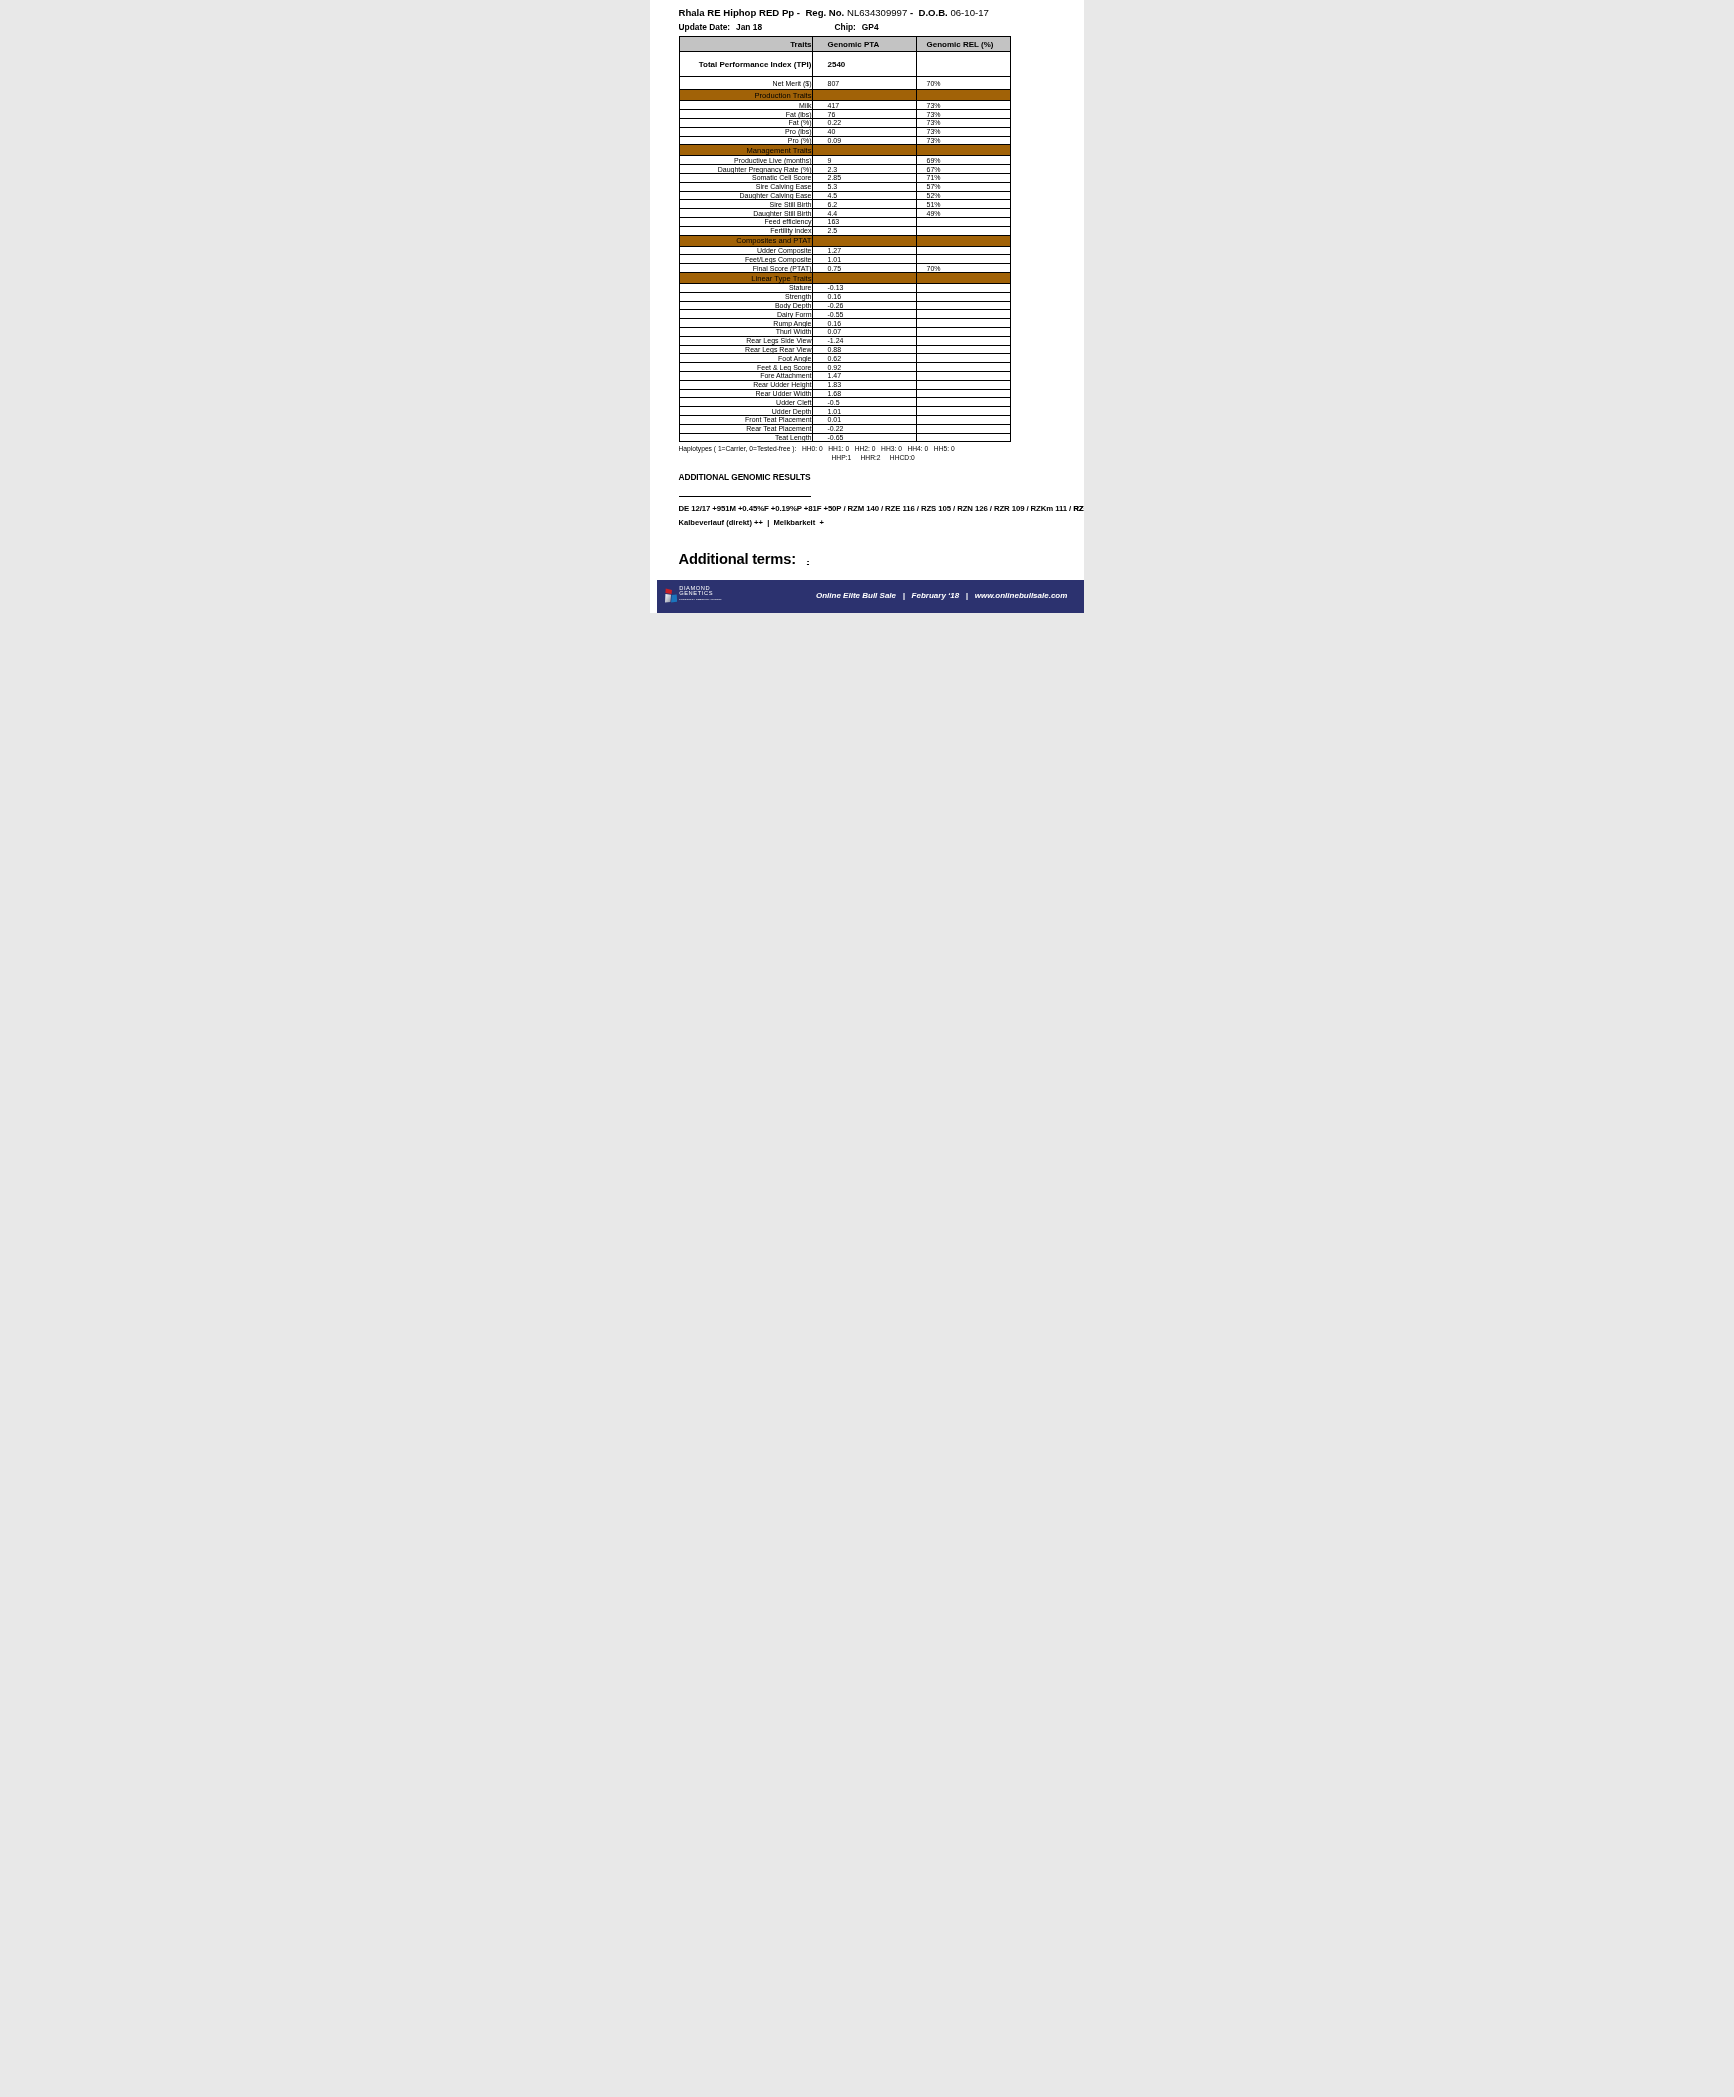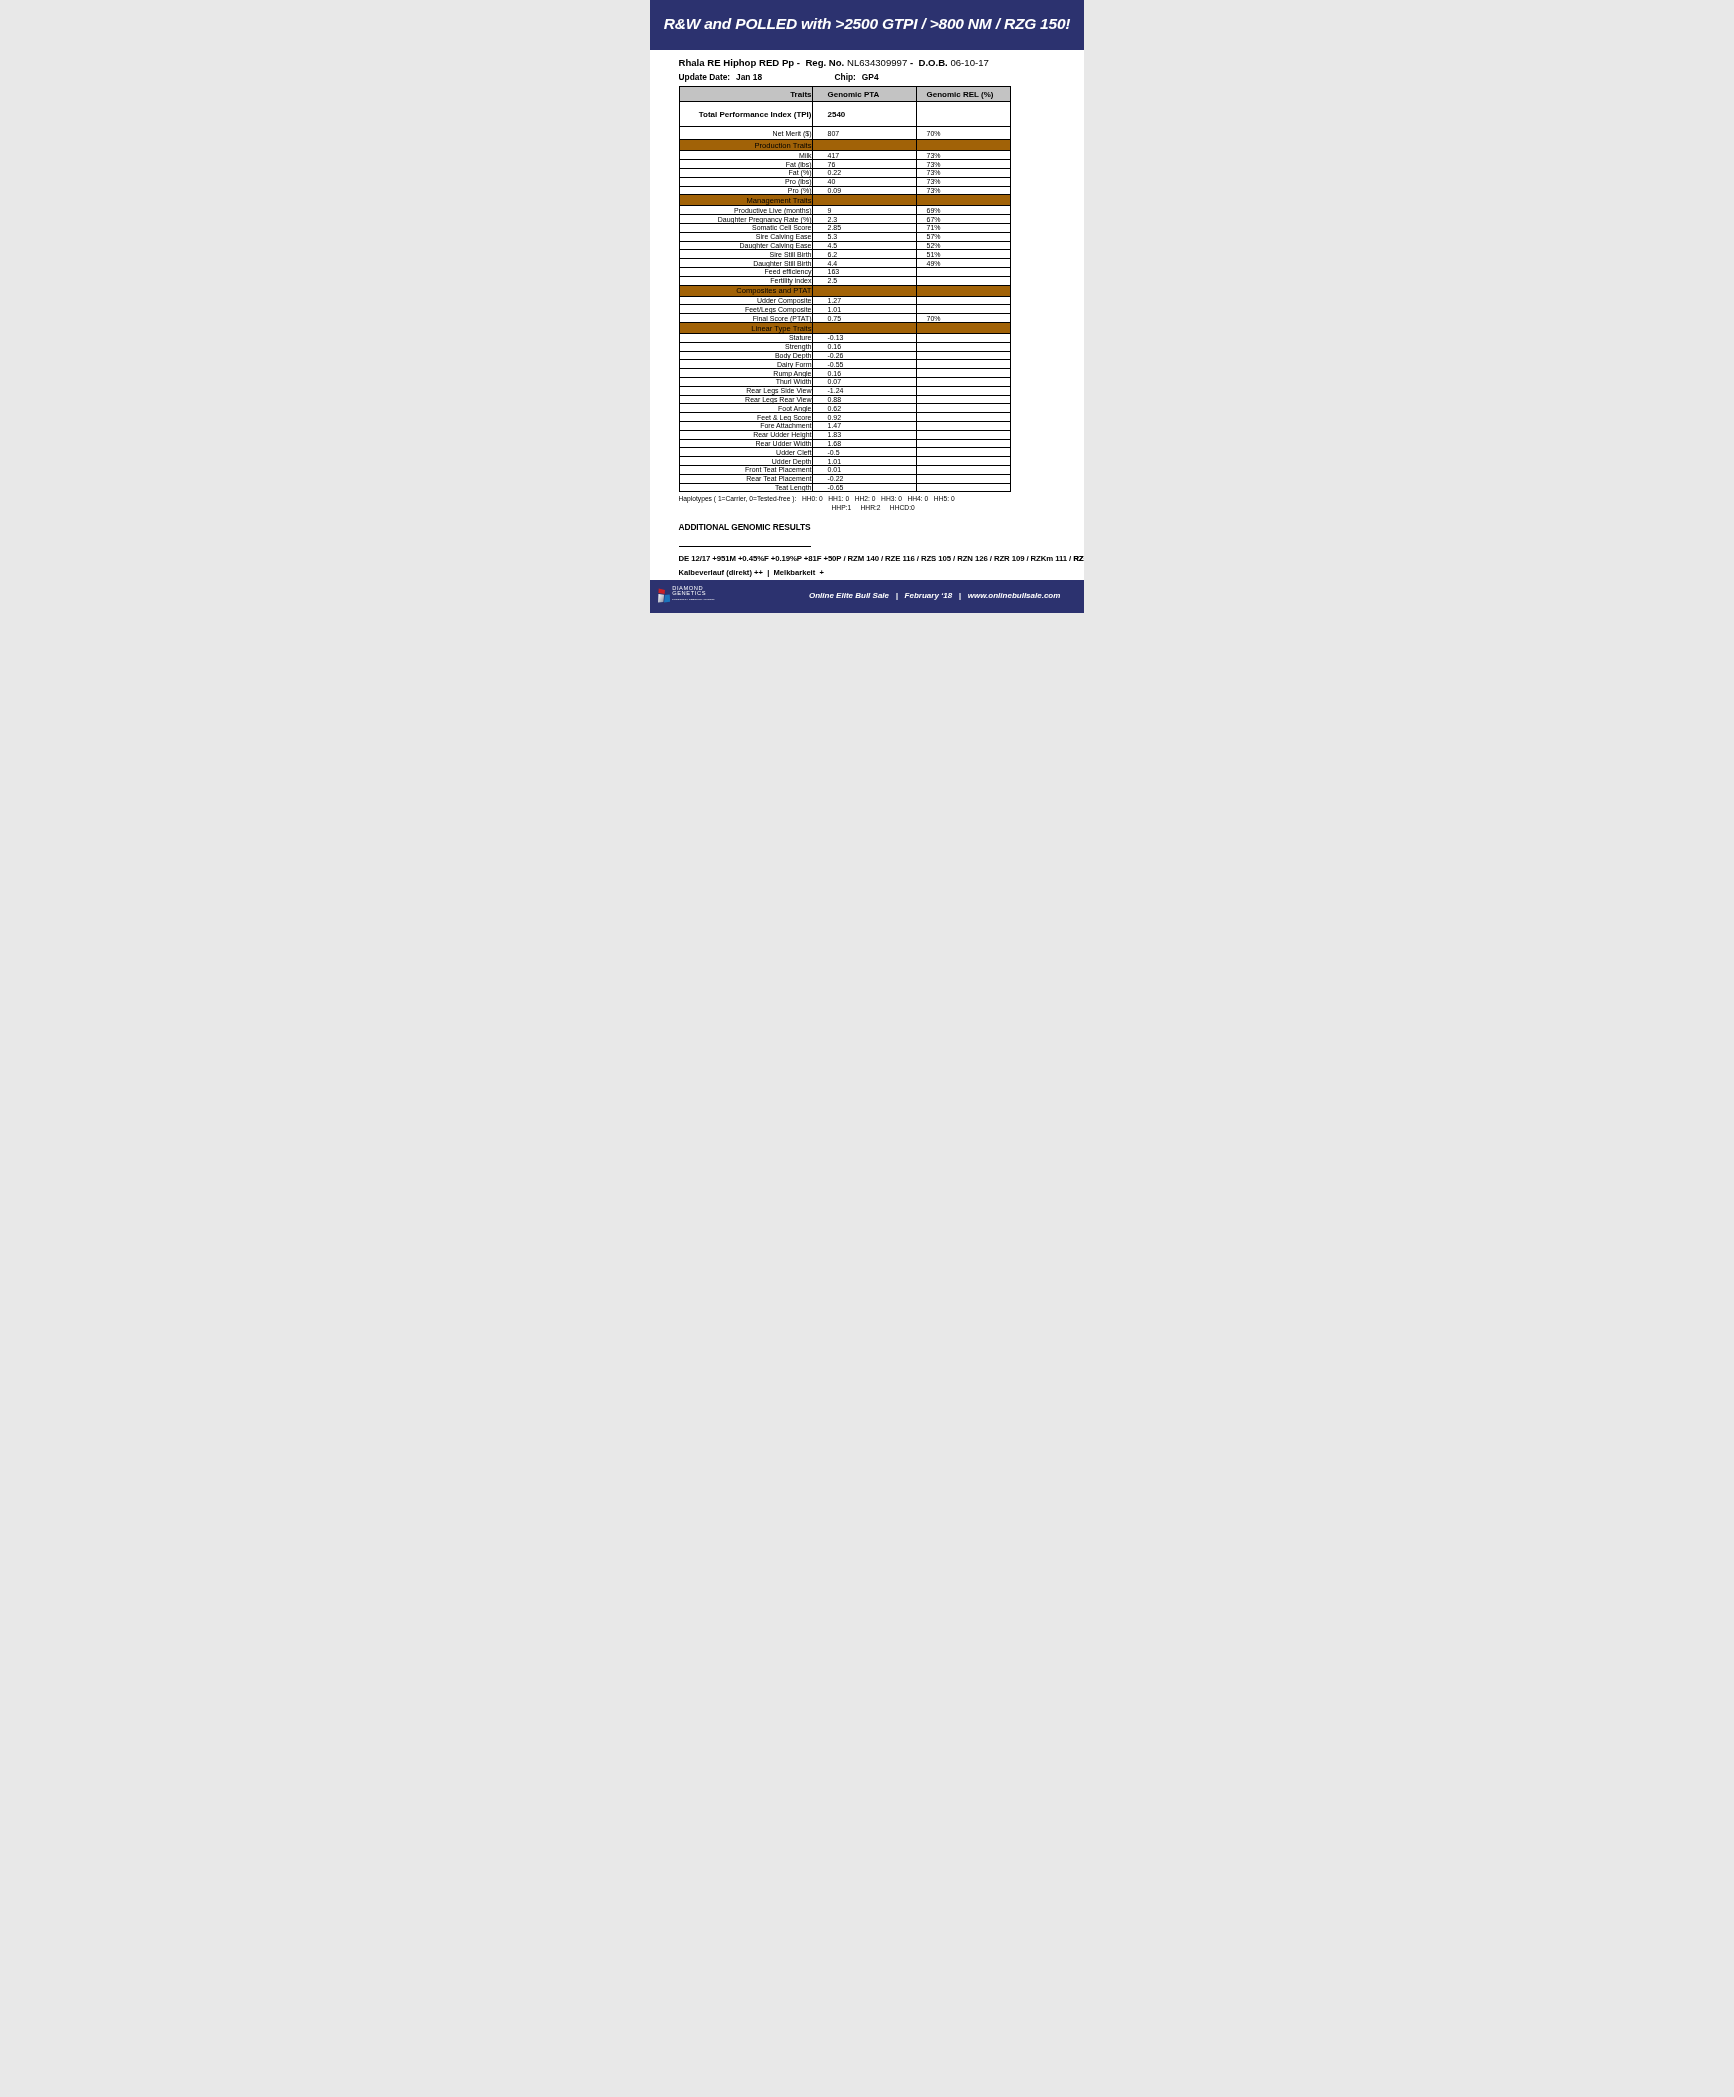--- a/index.html
+++ b/index.html
@@ -79,42 +79,39 @@
   .agr-line2 { margin-top:4.6px; font-size:7.6px; font-weight:bold; white-space:pre; }
   
   .terms-line { margin-top:24px; }
   .terms-heading { font-size:14.7px; font-weight:bold; display:inline-block; letter-spacing:-0.2px; }
   .terms-value {
     display:inline-block; margin-left:9.2px; font-size:6.3px; font-weight:bold;
     text-decoration:underline; position:relative; top:-0.8px;
   }
   
   .footer {
-    position:absolute; left:0; bottom:0; width:100%; height:33px;
+    position:absolute; left:7px; bottom:0; width:100%; height:33px;
     background:#2C326F;
   }
   .footer-text {
     position:absolute; left:159px; top:11px;
     color:#fff; font-size:8px; font-weight:bold; font-style:italic;
     white-space:pre;
   }
   .logo { position:absolute; left:8.4px; top:5.5px; display:flex; align-items:flex-start; }
   .logo svg { width:11.7px; height:17px; }
   .logo-textblock { margin-left:2.1px; color:#fff; }
   .logo-line { font-size:5.7px; letter-spacing:0.6px; line-height:5.5px; font-weight:400; }
   .logo-sub { font-size:2.1px; letter-spacing:0.3px; margin-top:1.3px; font-weight:bold; }
 </style>
 </head>
 <body>
 
 <div class="page">
 
-  <div class="banner">
-    <div class="banner-text">R&amp;W and POLLED with &gt;2500 GTPI / &gt;800 NM / RZG 150!</div>
-  </div>
 
   <div class="content">
 
     <div class="title-line"><span class="b">Rhala RE Hiphop RED Pp</span><span class="b"> -  </span><span class="b">Reg. No. </span><span>NL634309997</span><span class="b"> -  </span><span class="b">D.O.B. </span><span>06-10-17</span></div>
 
     <div class="meta-line">
       <span class="meta-label">Update Date:</span><span class="meta-value">Jan 18</span>
       <span class="meta-chip"><span class="meta-label">Chip:</span><span class="meta-value">GP4</span></span>
     </div>
 

